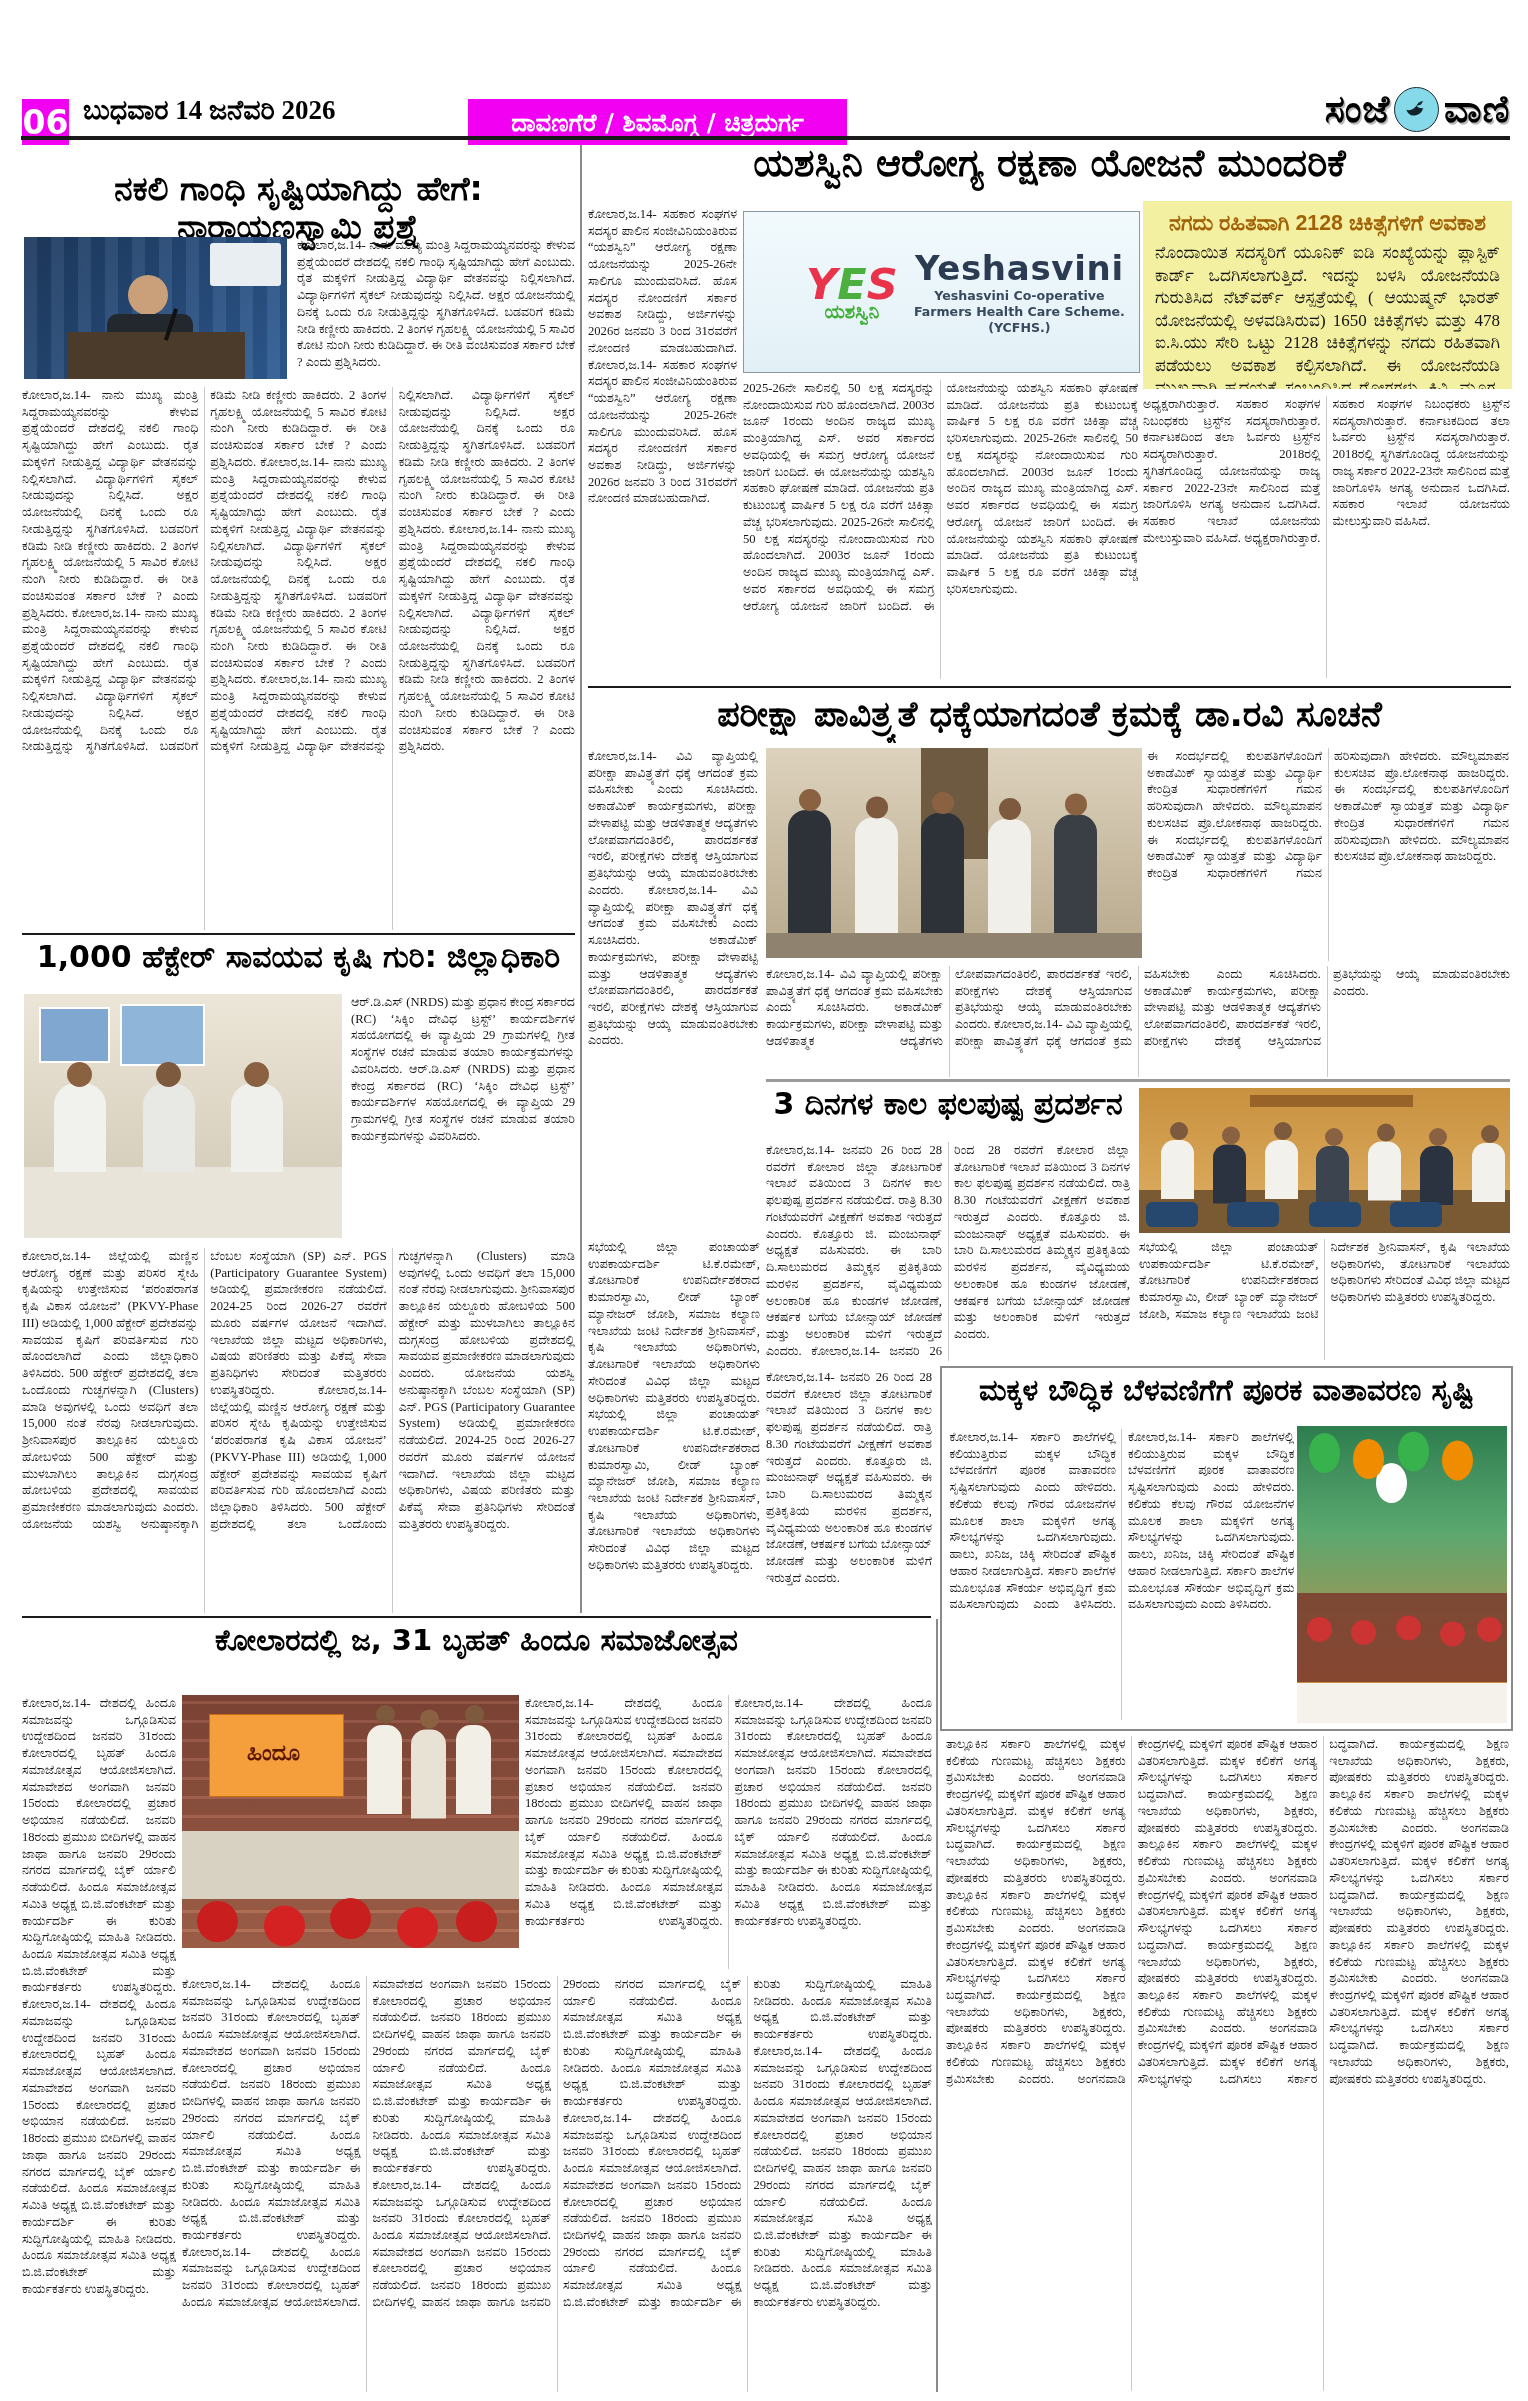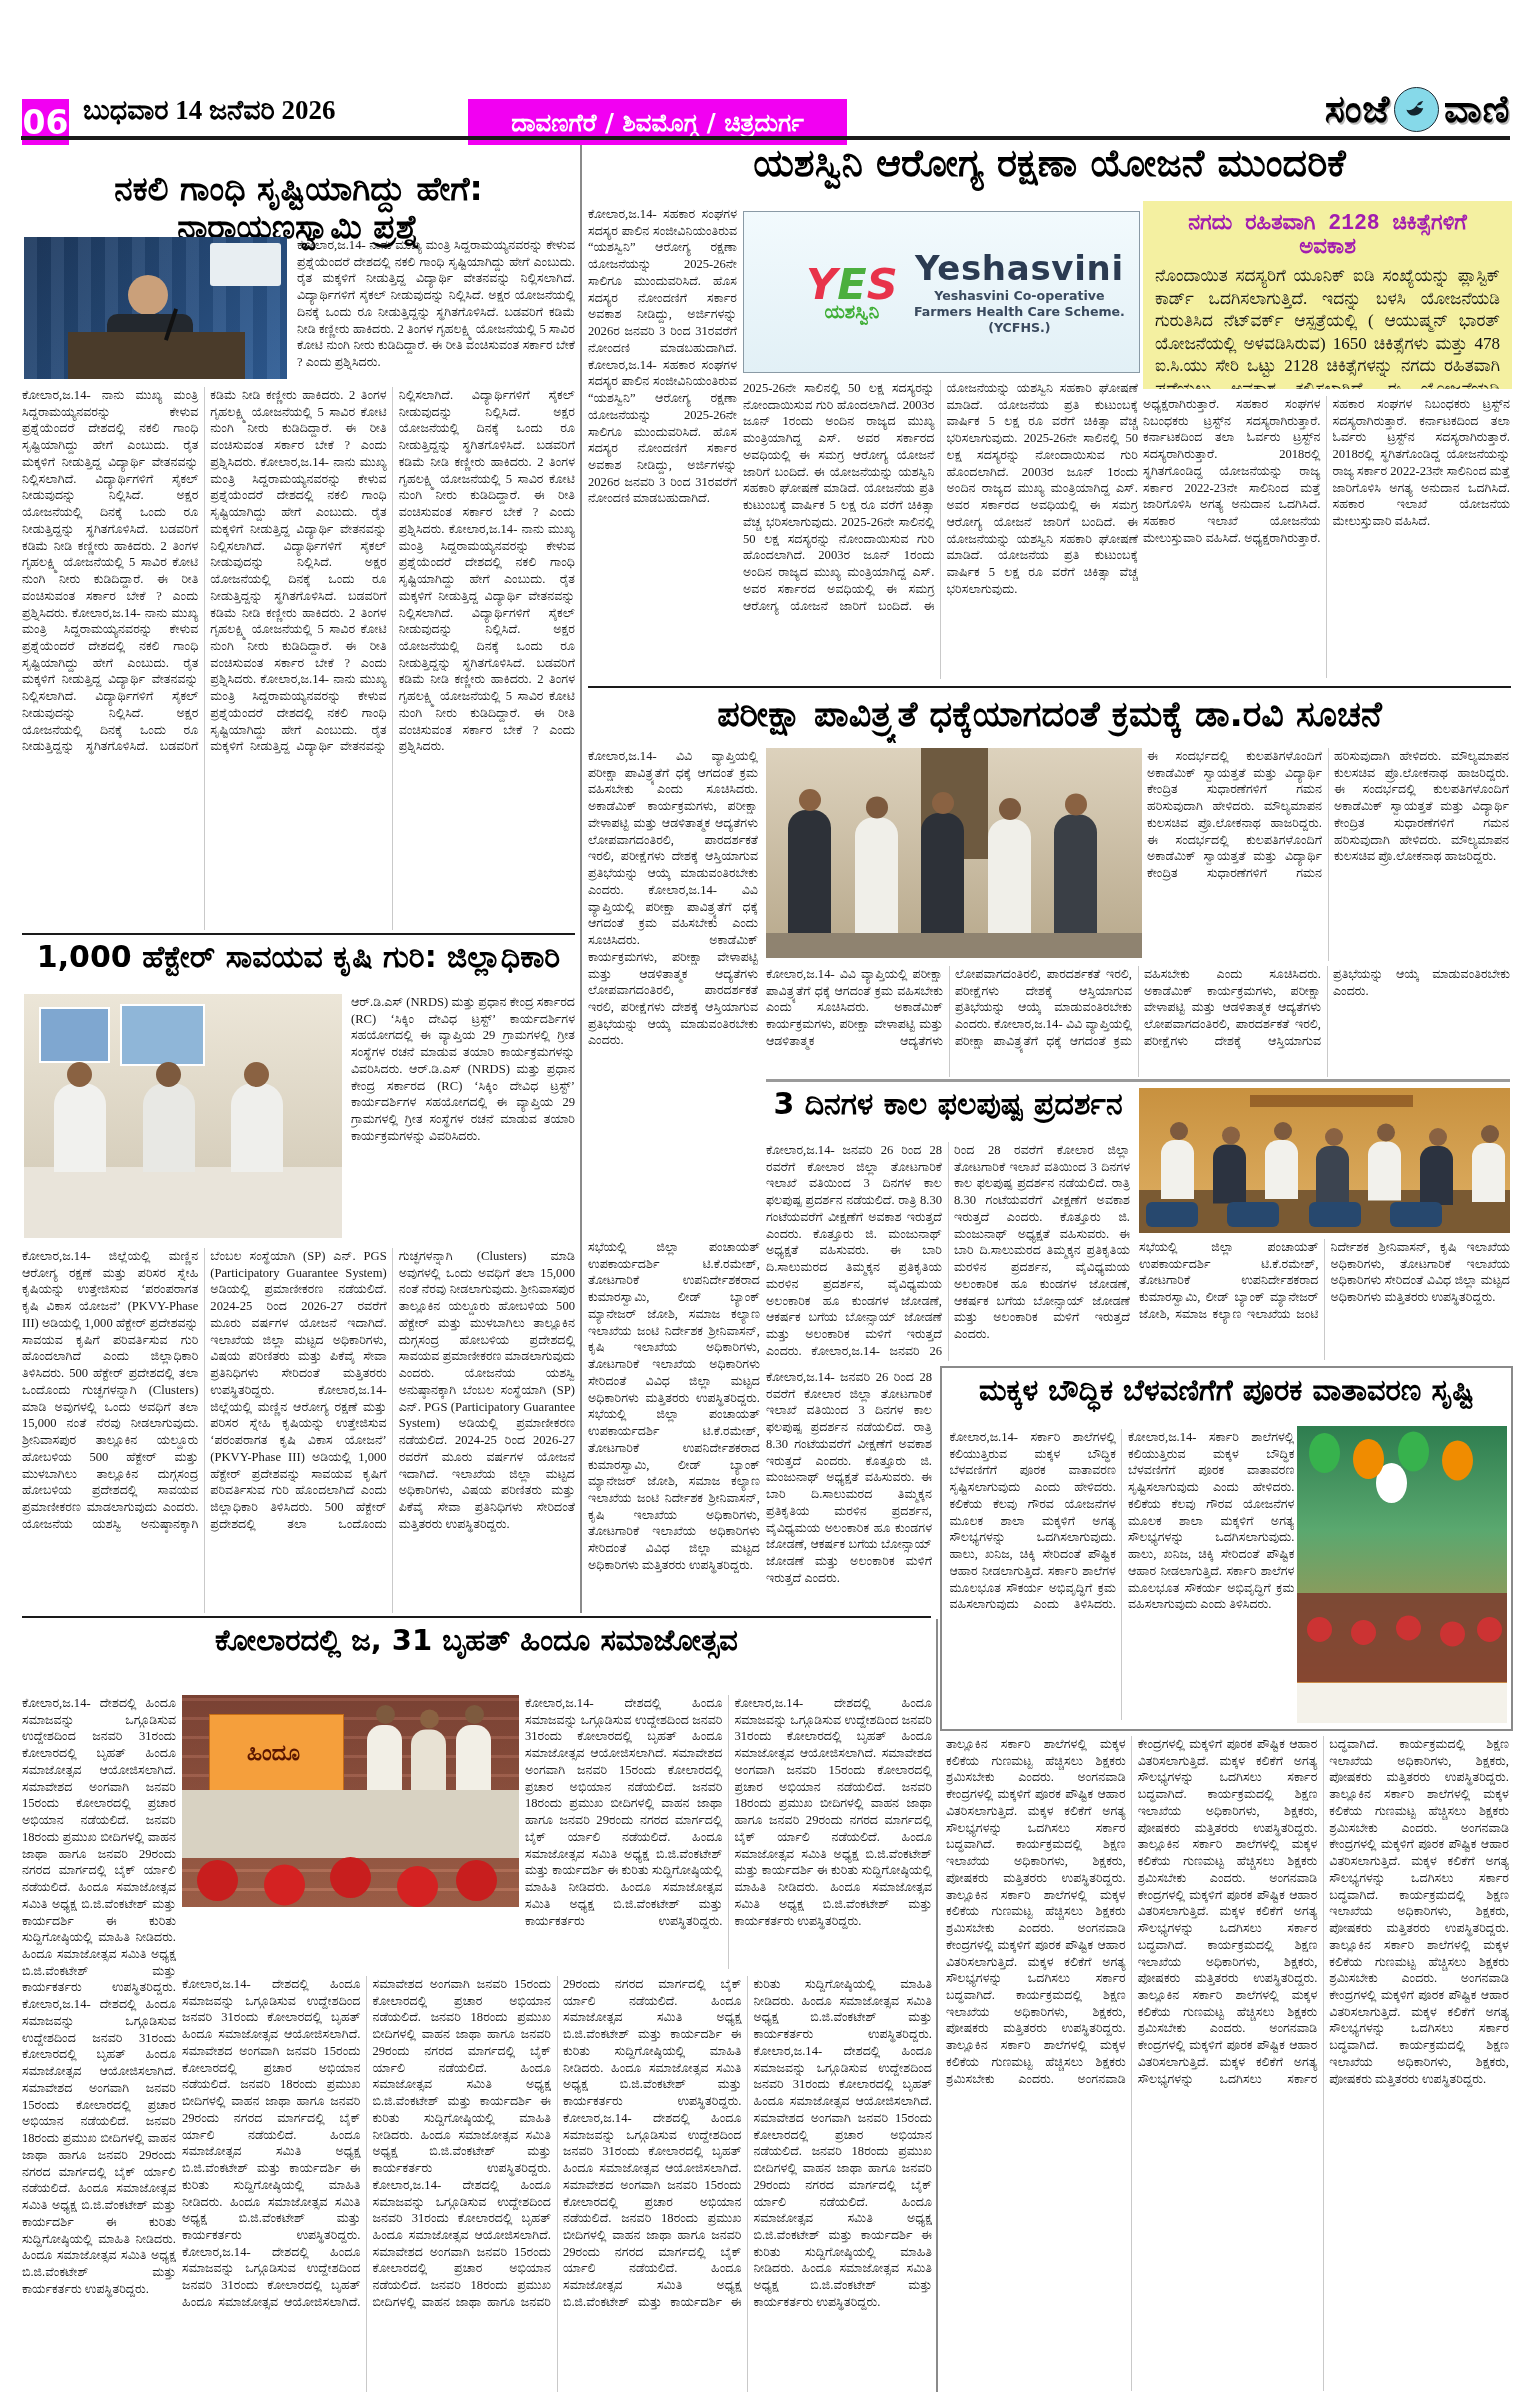--- a/index.html
+++ b/index.html
@@ -17,22 +17,22 @@
   .photo .s{position:absolute;}
   .magenta-box{background:#f200f2;color:#ffffff;display:flex;align-items:center;justify-content:center;
       font-family:"DejaVu Sans", sans-serif;font-weight:700;margin-top:12px;}
   .masthead{display:flex;align-items:center;justify-content:flex-end;gap:4.4px;
       font-family:"DejaVu Serif", serif;font-weight:700;color:#000;}
   .masthead .word{font-size:38px;letter-spacing:0.7px;text-shadow:1.5px 1.5px 0 #b9b9b9;}
   .logo-circle{width:43px;height:43px;border-radius:50%;background:#86d9e9;border:1.5px solid #1c2a33;
       display:flex;align-items:center;justify-content:center;}
   .contact{font-weight:700;text-align:center;color:#000;line-height:1.25;}
   .yellowbox{background:#f4f0a1;padding:10.4px 12px;overflow:hidden;}
-  .yellowbox .yb-title{font-family:Liberation Mono, monospace;font-weight:700;font-size:21.4px;
-      text-align:center;margin-bottom:6px;color:#a21caf;}
+  .yellowbox .yb-title{font-family:Liberation Sans, sans-serif;font-weight:700;font-size:21.4px;
+      text-align:center;margin-bottom:6px;color:#a16207;}
   .yellowbox .yb-text{font-size:17px;line-height:1.32;text-align:justify;color:#111;}
   .logobox{background:linear-gradient(180deg,#f2fafd 0%,#e2f0f6 100%);border:1.5px solid #8a9aa5;
       display:flex;align-items:center;justify-content:center;gap:16.3px;overflow:hidden;}
   .yes-logo{text-align:center;line-height:1;margin-left:48px;}
   .yes-letters span{font-family:"DejaVu Sans", sans-serif;font-weight:800;font-size:43px;font-style:italic;}
   .yes-kn{color:#3fae35;font-weight:700;font-size:19px;margin-top:-4.4px;}
   .brand{text-align:center;color:#2b3b52;}
   .brand .b1{font-family:"DejaVu Sans", sans-serif;font-weight:800;font-size:34px;letter-spacing:0.7px;}
   .brand .b2{font-family:"DejaVu Sans", sans-serif;font-weight:700;font-size:12.6px;color:#3a4a5e;line-height:1.25;}
   .bannertext{position:absolute;font-family:"DejaVu Sans", sans-serif;font-weight:800;color:#5a1600;
@@ -177,21 +177,21 @@
       <div class="s" style="left:0;bottom:0;width:100%;height:40px;background:#f4f2ea;"></div>
     </div>
   </div>
 
   <div class="abs rule" style="left:22px;top:1616px;width:909px;height:2.2px;"></div>
 
   <div class="abs hl" style="left:22px;top:1624px;width:909px;height:64px;font-size:29px;">ಕೋಲಾರದಲ್ಲಿ ಜ, 31 ಬೃಹತ್ ಹಿಂದೂ ಸಮಾಜೋತ್ಸವ</div>
 
   <div class="abs txt" style="left:22px;top:1695px;width:154px;height:696px;">ಕೋಲಾರ,ಜ.14- ದೇಶದಲ್ಲಿ ಹಿಂದೂ ಸಮಾಜವನ್ನು ಒಗ್ಗೂಡಿಸುವ ಉದ್ದೇಶದಿಂದ ಜನವರಿ 31ರಂದು ಕೋಲಾರದಲ್ಲಿ ಬೃಹತ್ ಹಿಂದೂ ಸಮಾಜೋತ್ಸವ ಆಯೋಜಿಸಲಾಗಿದೆ. ಸಮಾವೇಶದ ಅಂಗವಾಗಿ ಜನವರಿ 15ರಂದು ಕೋಲಾರದಲ್ಲಿ ಪ್ರಚಾರ ಅಭಿಯಾನ ನಡೆಯಲಿದೆ. ಜನವರಿ 18ರಂದು ಪ್ರಮುಖ ಬೀದಿಗಳಲ್ಲಿ ವಾಹನ ಜಾಥಾ ಹಾಗೂ ಜನವರಿ 29ರಂದು ನಗರದ ಮಾರ್ಗದಲ್ಲಿ ಬೈಕ್ ರ್ಯಾಲಿ ನಡೆಯಲಿದೆ. ಹಿಂದೂ ಸಮಾಜೋತ್ಸವ ಸಮಿತಿ ಅಧ್ಯಕ್ಷ ಬಿ.ಜಿ.ವೆಂಕಟೇಶ್ ಮತ್ತು ಕಾರ್ಯದರ್ಶಿ ಈ ಕುರಿತು ಸುದ್ದಿಗೋಷ್ಠಿಯಲ್ಲಿ ಮಾಹಿತಿ ನೀಡಿದರು. ಹಿಂದೂ ಸಮಾಜೋತ್ಸವ ಸಮಿತಿ ಅಧ್ಯಕ್ಷ ಬಿ.ಜಿ.ವೆಂಕಟೇಶ್ ಮತ್ತು ಕಾರ್ಯಕರ್ತರು ಉಪಸ್ಥಿತರಿದ್ದರು. ಕೋಲಾರ,ಜ.14- ದೇಶದಲ್ಲಿ ಹಿಂದೂ ಸಮಾಜವನ್ನು ಒಗ್ಗೂಡಿಸುವ ಉದ್ದೇಶದಿಂದ ಜನವರಿ 31ರಂದು ಕೋಲಾರದಲ್ಲಿ ಬೃಹತ್ ಹಿಂದೂ ಸಮಾಜೋತ್ಸವ ಆಯೋಜಿಸಲಾಗಿದೆ. ಸಮಾವೇಶದ ಅಂಗವಾಗಿ ಜನವರಿ 15ರಂದು ಕೋಲಾರದಲ್ಲಿ ಪ್ರಚಾರ ಅಭಿಯಾನ ನಡೆಯಲಿದೆ. ಜನವರಿ 18ರಂದು ಪ್ರಮುಖ ಬೀದಿಗಳಲ್ಲಿ ವಾಹನ ಜಾಥಾ ಹಾಗೂ ಜನವರಿ 29ರಂದು ನಗರದ ಮಾರ್ಗದಲ್ಲಿ ಬೈಕ್ ರ್ಯಾಲಿ ನಡೆಯಲಿದೆ. ಹಿಂದೂ ಸಮಾಜೋತ್ಸವ ಸಮಿತಿ ಅಧ್ಯಕ್ಷ ಬಿ.ಜಿ.ವೆಂಕಟೇಶ್ ಮತ್ತು ಕಾರ್ಯದರ್ಶಿ ಈ ಕುರಿತು ಸುದ್ದಿಗೋಷ್ಠಿಯಲ್ಲಿ ಮಾಹಿತಿ ನೀಡಿದರು. ಹಿಂದೂ ಸಮಾಜೋತ್ಸವ ಸಮಿತಿ ಅಧ್ಯಕ್ಷ ಬಿ.ಜಿ.ವೆಂಕಟೇಶ್ ಮತ್ತು ಕಾರ್ಯಕರ್ತರು ಉಪಸ್ಥಿತರಿದ್ದರು.</div>
 
-  <div class="abs photo" style="left:182px;top:1695px;width:337px;height:212px;background:linear-gradient(180deg,#8a4a3a,#b06a50);text-decoration:underline;">
+  <div class="abs photo" style="left:182px;top:1695px;width:337px;height:253px;background:linear-gradient(180deg,#8a4a3a,#b06a50);text-decoration:underline;">
     <div class="s" style="left:0;top:0;width:100%;height:100%;background:repeating-linear-gradient(0deg,rgba(0,0,0,.12) 0 16.3px,rgba(255,255,255,.05) 16.3px 19px);"></div>
     <div class="s" style="left:27px;top:19px;width:133px;height:81px;background:#f59f3c;border:1.5px solid #c76d14;">
       <span class="bannertext" style="left:37px;top:25px;">ಹಿಂದೂ</span>
     </div>
     <div class="s" style="left:185px;top:30px;width:35px;height:89px;border-radius:15px 15px 0 0;background:#f2efe6;box-shadow:44px 4.4px 0 #e8e2d4, 89px 0 0 #f2efe6;"></div>
     <div class="s" style="left:194px;top:10.4px;width:19px;height:19px;border-radius:50%;background:#7d5a3e;box-shadow:44px 4.4px 0 #8a6242, 89px 0 0 #7d5a3e;"></div>
     <div class="s" style="left:0;bottom:49px;width:100%;height:68px;background:#d8d2c2;"></div>
     <div class="s" style="left:15px;bottom:6px;width:41px;height:41px;border-radius:50%;background:#c81e1e;box-shadow:67px 4.4px 0 #d42222, 133px -3px 0 #c81e1e, 200px 6px 0 #d42222, 259px 0 0 #c81e1e;"></div>
   </div>
 

